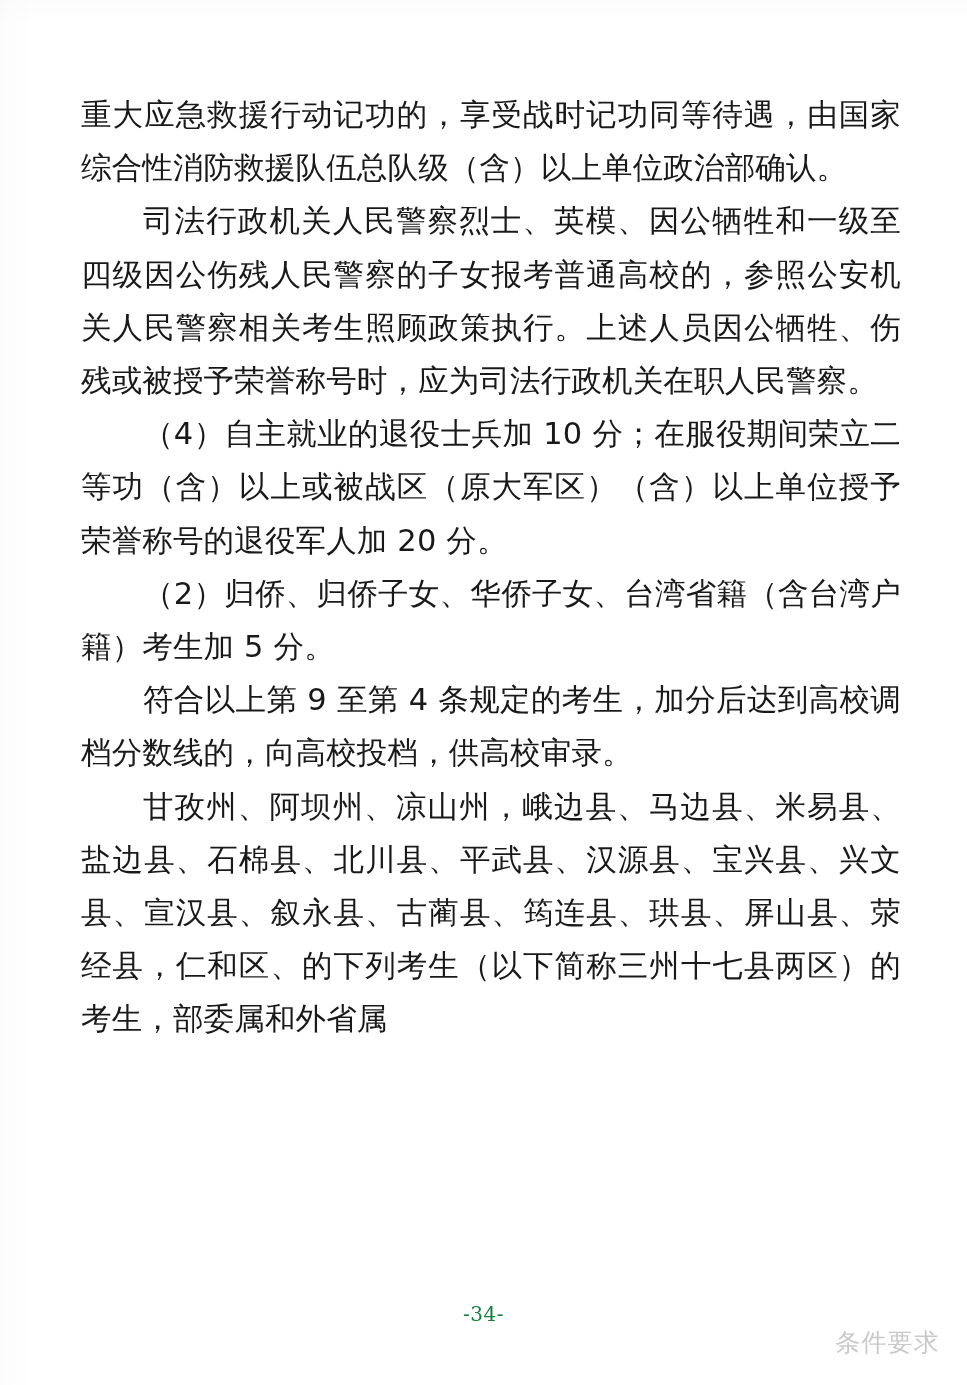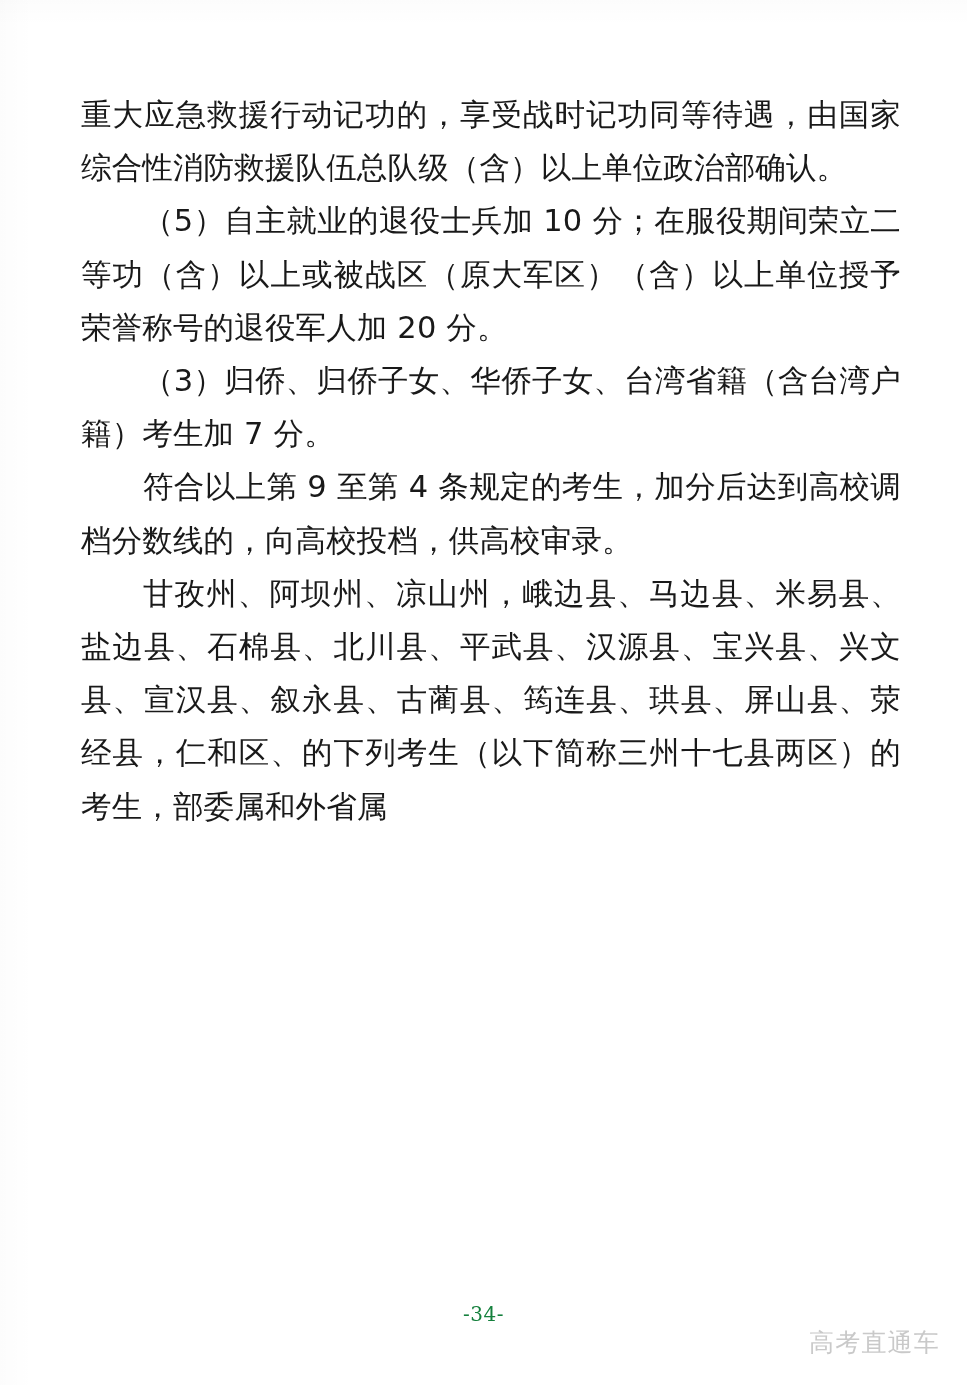--- a/index.html
+++ b/index.html
@@ -80,23 +80,24 @@
 </style>
 </head>
 <body>
 
 <div id="page">
 
   <div id="paper-grain"></div>
 
   <div id="text-body">
     <p class="para">重大应急救援行动记功的，享受战时记功同等待遇，由国家综合性消防救援队伍总队级（含）以上单位政治部确认。</p>
-    <p class="para indent">（5）自主就业的退役士兵加 10 分；在服役期间荣立二等功（含）以上或被战区（原大军区）（含）以上单位授予荣誉称号的退役军人加 20 分。</p>
-    <p class="para indent">（3）归侨、归侨子女、华侨子女、台湾省籍（含台湾户籍）考生加 7 分。</p>
+    <p class="para indent">司法行政机关人民警察烈士、英模、因公牺牲和一级至四级因公伤残人民警察的子女报考普通高校的，参照公安机关人民警察相关考生照顾政策执行。上述人员因公牺牲、伤残或被授予荣誉称号时，应为司法行政机关在职人民警察。</p>
+    <p class="para indent">（4）自主就业的退役士兵加 10 分；在服役期间荣立二等功（含）以上或被战区（原大军区）（含）以上单位授予荣誉称号的退役军人加 20 分。</p>
+    <p class="para indent">（2）归侨、归侨子女、华侨子女、台湾省籍（含台湾户籍）考生加 5 分。</p>
     <p class="para indent">符合以上第 9 至第 4 条规定的考生，加分后达到高校调档分数线的，向高校投档，供高校审录。</p>
     <p class="para indent">甘孜州、阿坝州、凉山州，峨边县、马边县、米易县、盐边县、石棉县、北川县、平武县、汉源县、宝兴县、兴文县、宣汉县、叙永县、古蔺县、筠连县、珙县、屏山县、荥经县，仁和区、的下列考生（以下简称三州十七县两区）的考生，部委属和外省属</p>
   </div>
 
   <div id="page-number">-34-</div>
 
-  <div id="watermark">高考直通车</div>
+  <div id="watermark">条件要求</div>
 
 </div>
 
 </body></html>

